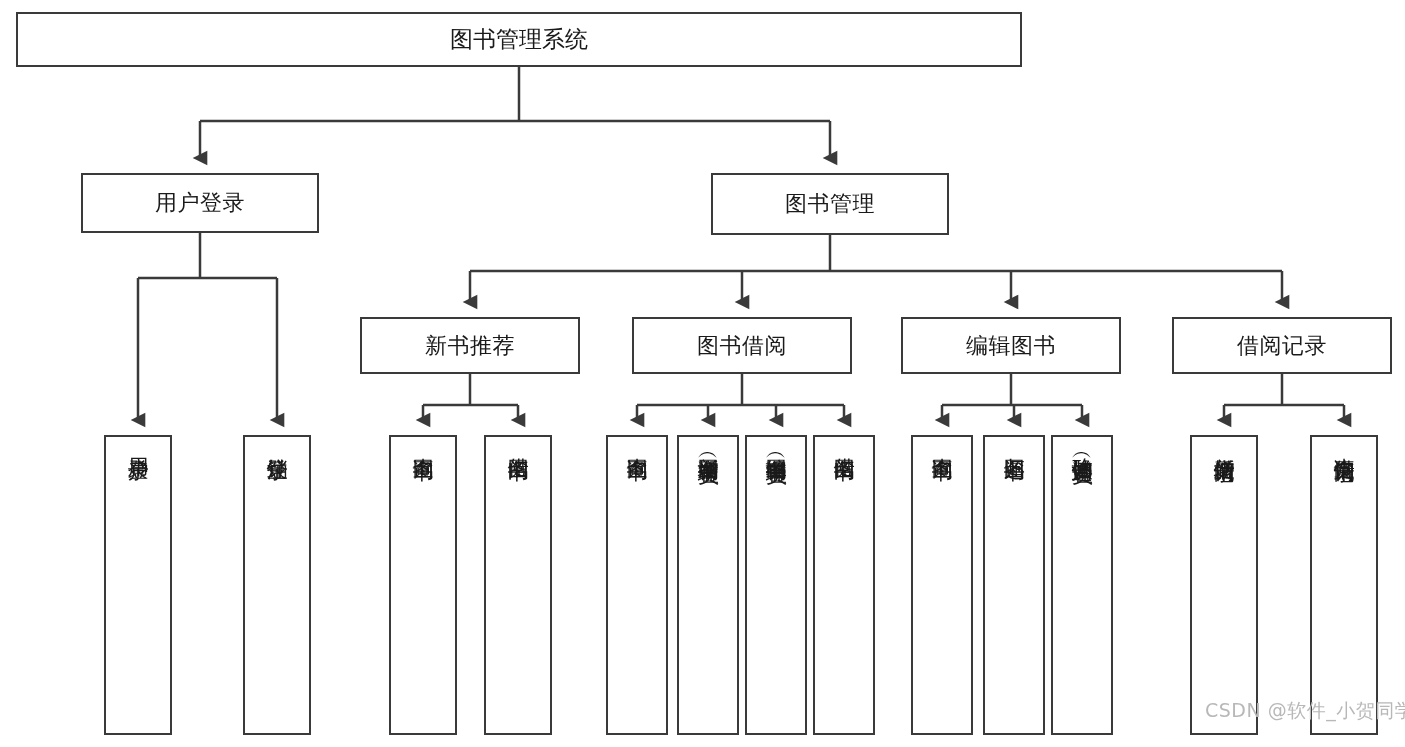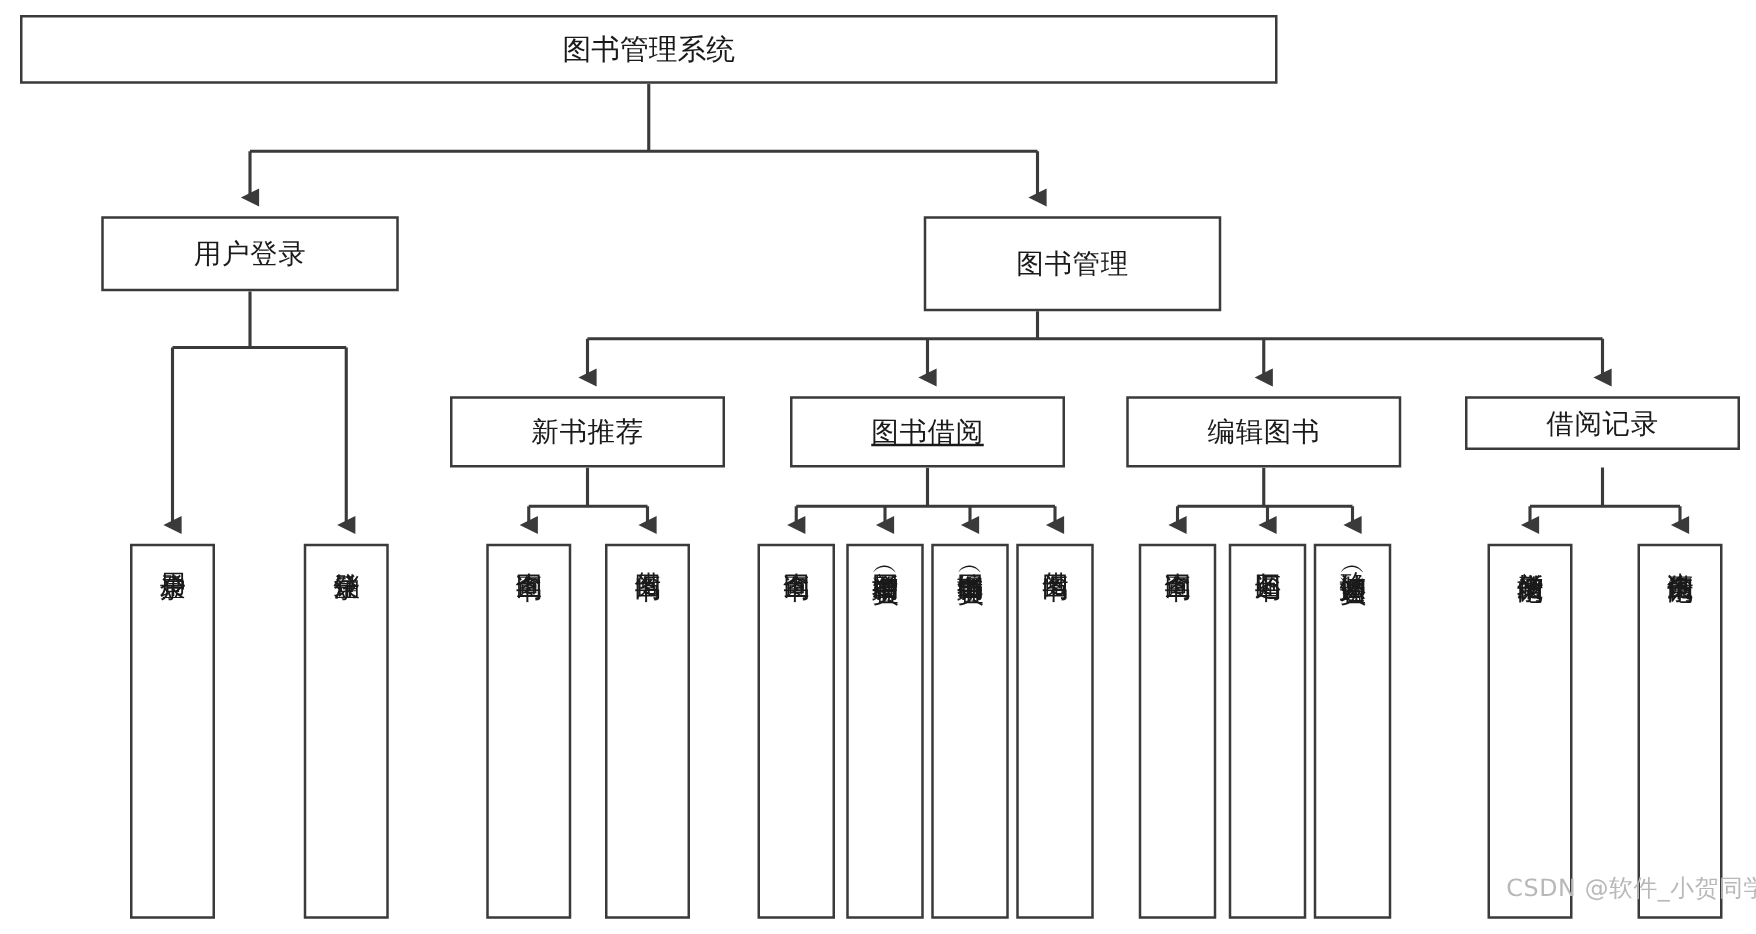--- a/index.html
+++ b/index.html
@@ -118,34 +118,34 @@
     </g>
   </svg>
 
   <div class="node root" style="left:16px; top:12px; width:1006px; height:55px;justify-content:center;">
     <span>图书管理系统</span>
   </div>
 
   <div class="node h" style="left:81px; top:173px; width:238px; height:60px;">
     <span>用户登录</span>
   </div>
-  <div class="node h" style="left:711px; top:173px; width:238px; height:76px;margin-left:28px;">
+  <div class="node h" style="left:711px; top:173px; width:238px; height:62px;">
     <span>图书管理</span>
   </div>
 
   <div class="node h" style="left:360px; top:317px; width:220px; height:57px;">
     <span>新书推荐</span>
   </div>
-  <div class="node h" style="left:632px; top:317px; width:220px; height:57px;text-decoration:underline;">
+  <div class="node h" style="left:632px; top:317px; width:220px; height:57px;">
     <span>图书借阅</span>
   </div>
   <div class="node h" style="left:901px; top:317px; width:220px; height:57px;">
     <span>编辑图书</span>
   </div>
-  <div class="node h" style="left:1172px; top:317px; width:220px; height:43px;">
+  <div class="node h" style="left:1172px; top:317px; width:220px; height:57px;">
     <span>借阅记录</span>
   </div>
 
   <div class="node leaf" style="left:104px; top:435px; width:68px; height:300px;">
     <span class="vtext">用户登录</span>
   </div>
   <div class="node leaf" style="left:243px; top:435px; width:68px; height:300px;">
     <span class="vtext">注销登录</span>
   </div>
 

